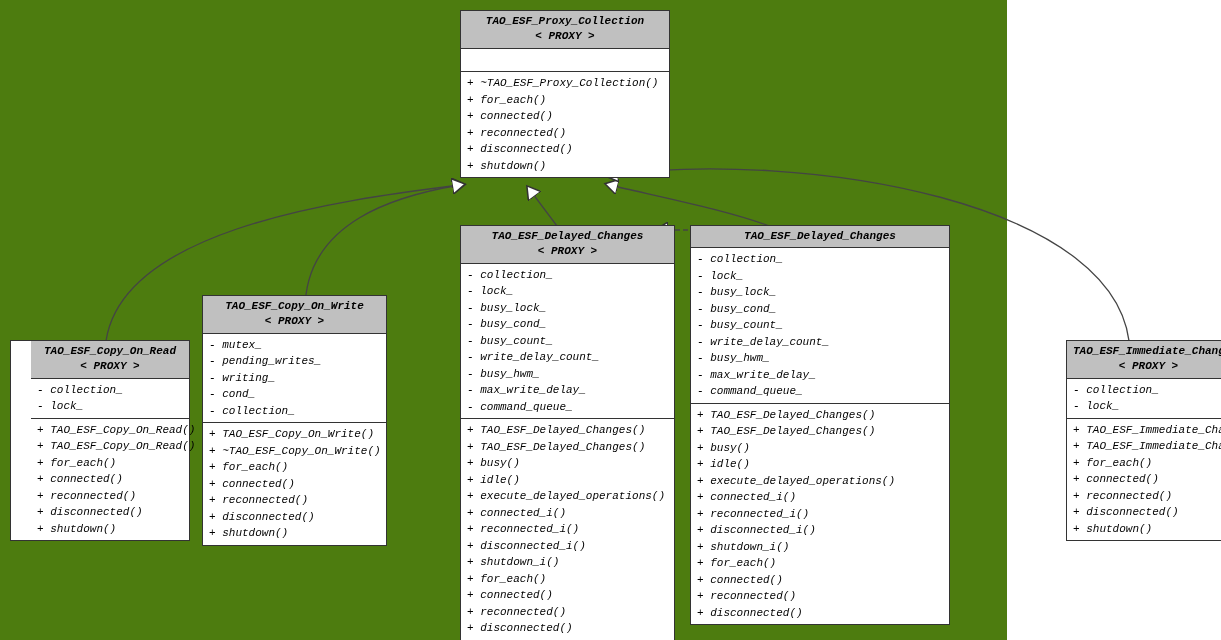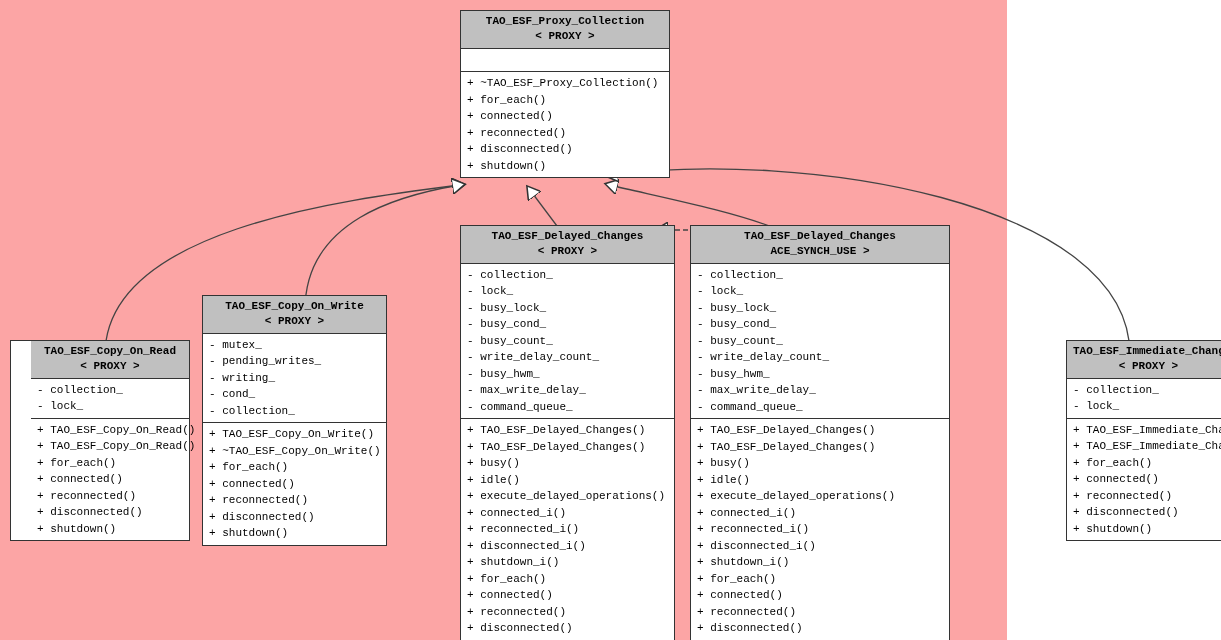--- a/index.html
+++ b/index.html
@@ -9,21 +9,22 @@
       font-size: 11px;
       width: 1221px;
       height: 640px;
       overflow: hidden;
       position: relative;
     }
     .diagram-container {
       width: 1007px;
       height: 640px;
       position: relative;
-      background: #fca5a5;
+      background: #4d7c0f;
+      font-style: italic;
     }
     .uml-box {
       position: absolute;
       border: 1px solid #333;
       background: #ffffff;
       min-width: 120px;
     }
     .uml-box .header {
       background: #c0c0c0;
       border-bottom: 1px solid #333;
@@ -172,21 +173,20 @@
         <div>+ connected()</div>
         <div>+ reconnected()</div>
         <div>+ disconnected()</div>
         <div>+ shutdown()</div>
       </div>
   </div>
 
   <div class="uml-box" style="left: 690px; top: 225px; width: 260px;">
     <div class="header">
       <div>TAO_ESF_Delayed_Changes</div>
-      <div>ACE_SYNCH_USE &gt;</div>
     </div>
     <div class="section">
     <div>- collection_</div>
         <div>- lock_</div>
         <div>- busy_lock_</div>
         <div>- busy_cond_</div>
         <div>- busy_count_</div>
         <div>- write_delay_count_</div>
         <div>- busy_hwm_</div>
         <div>- max_write_delay_</div>

